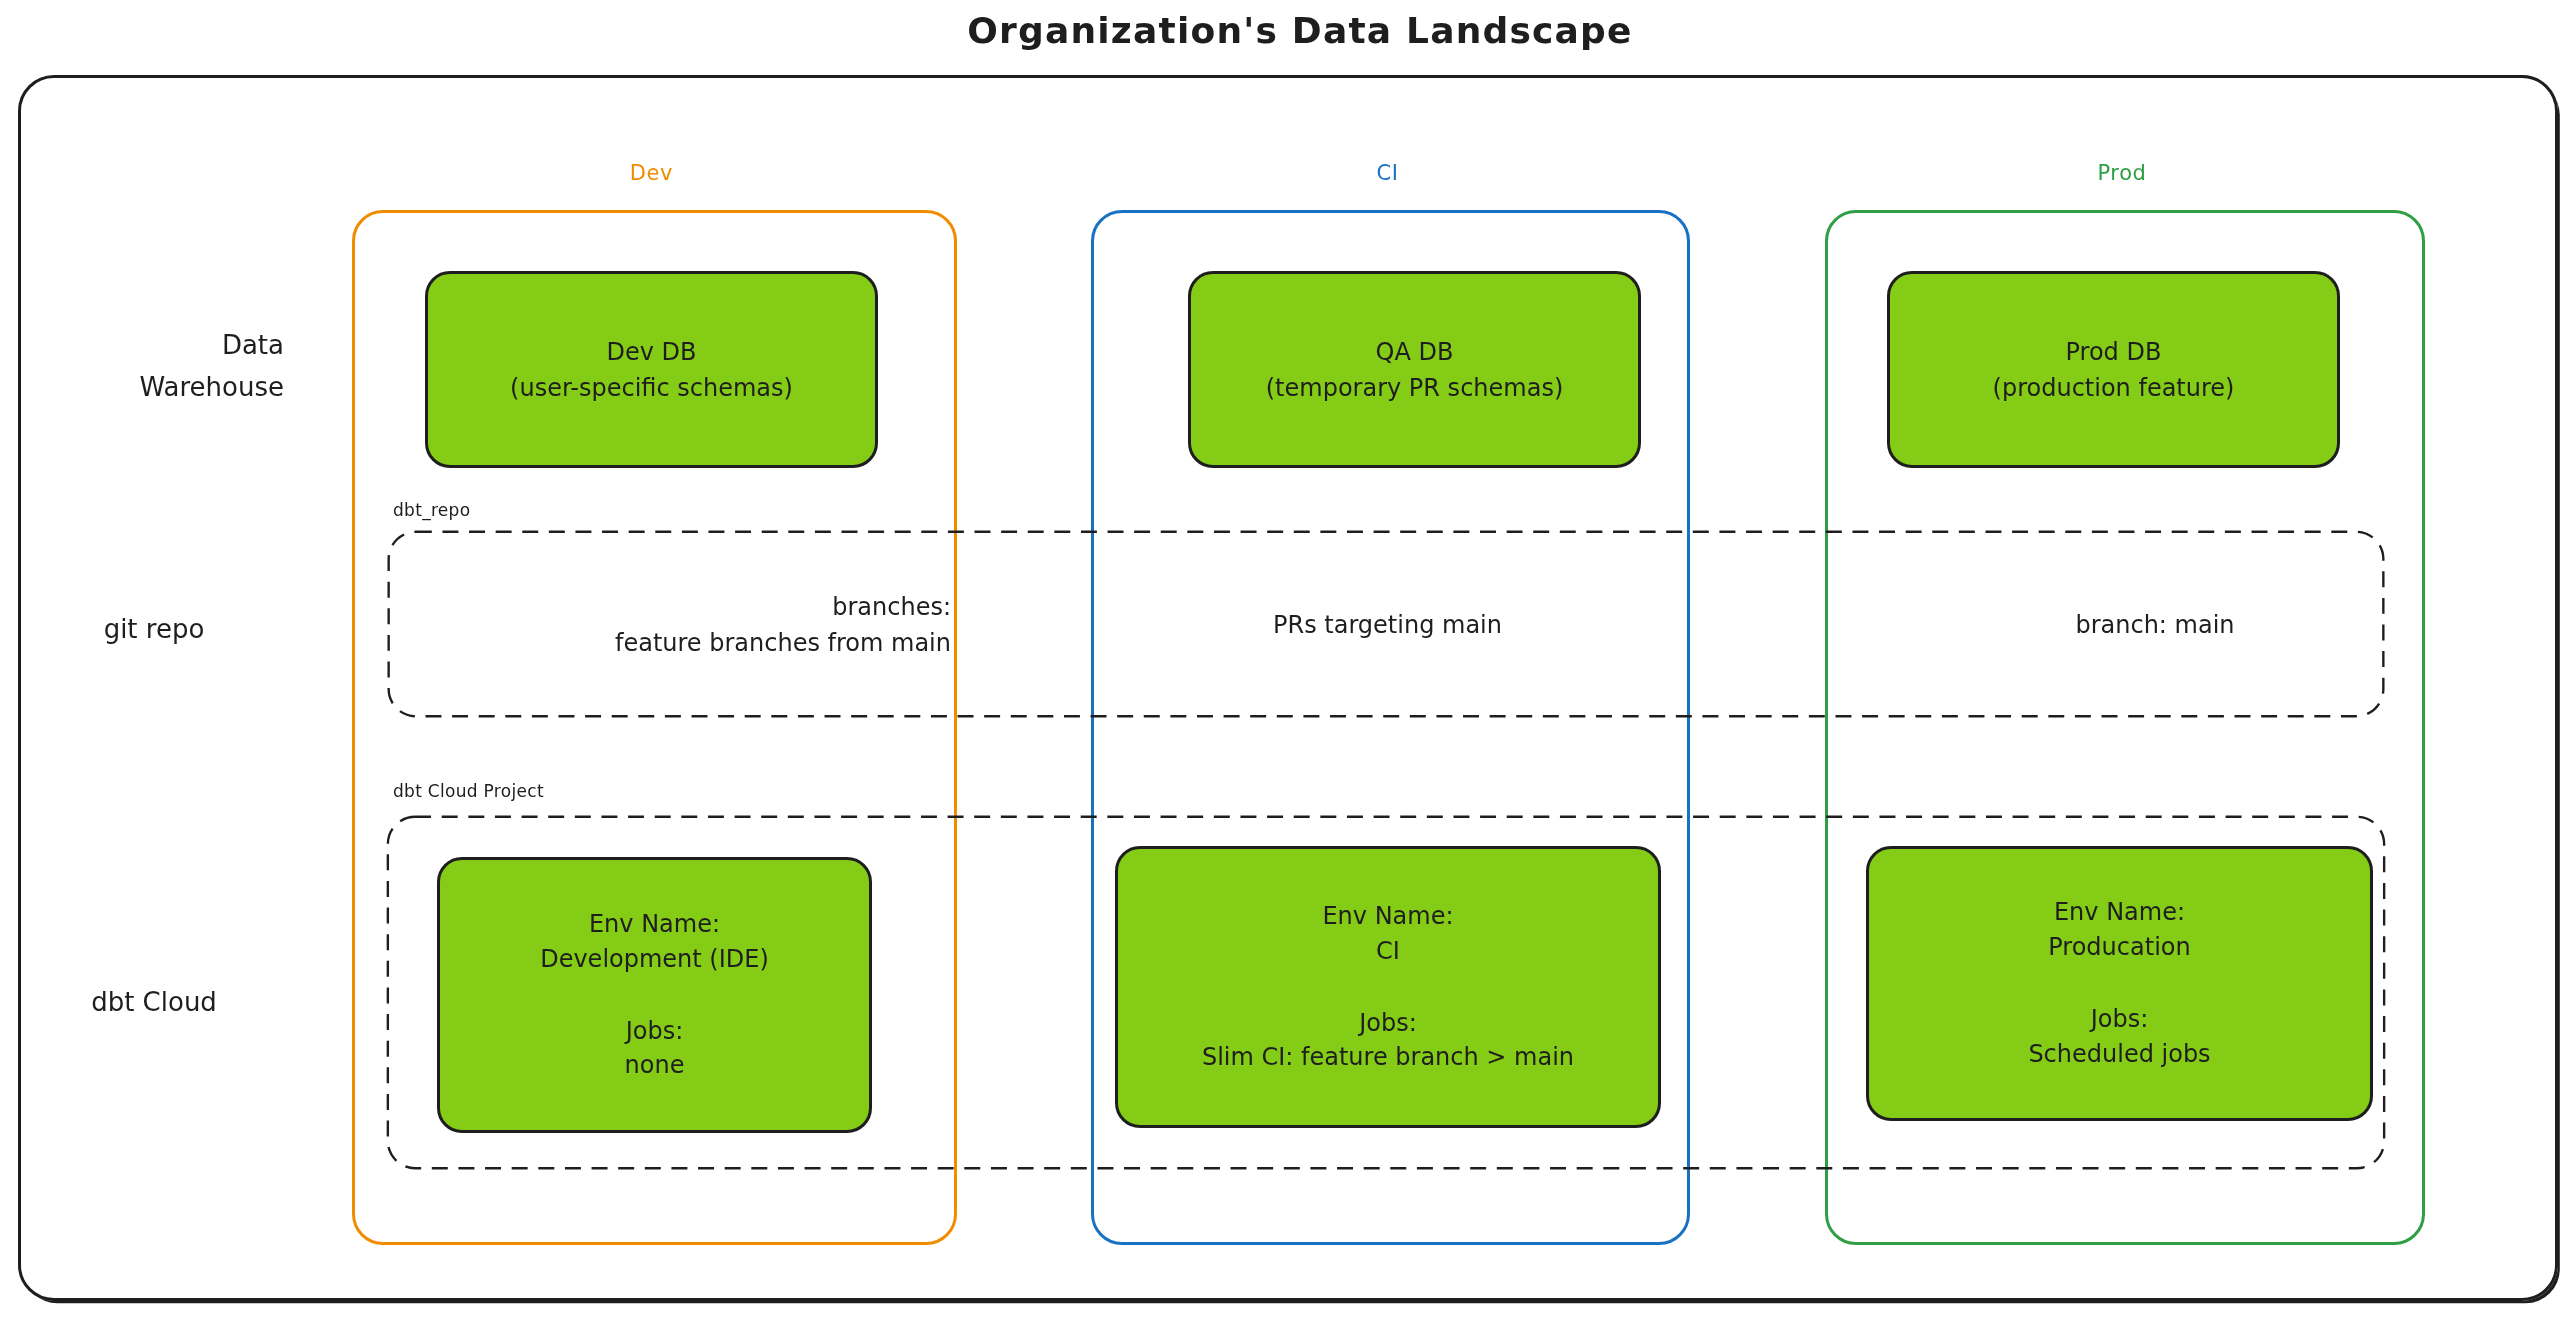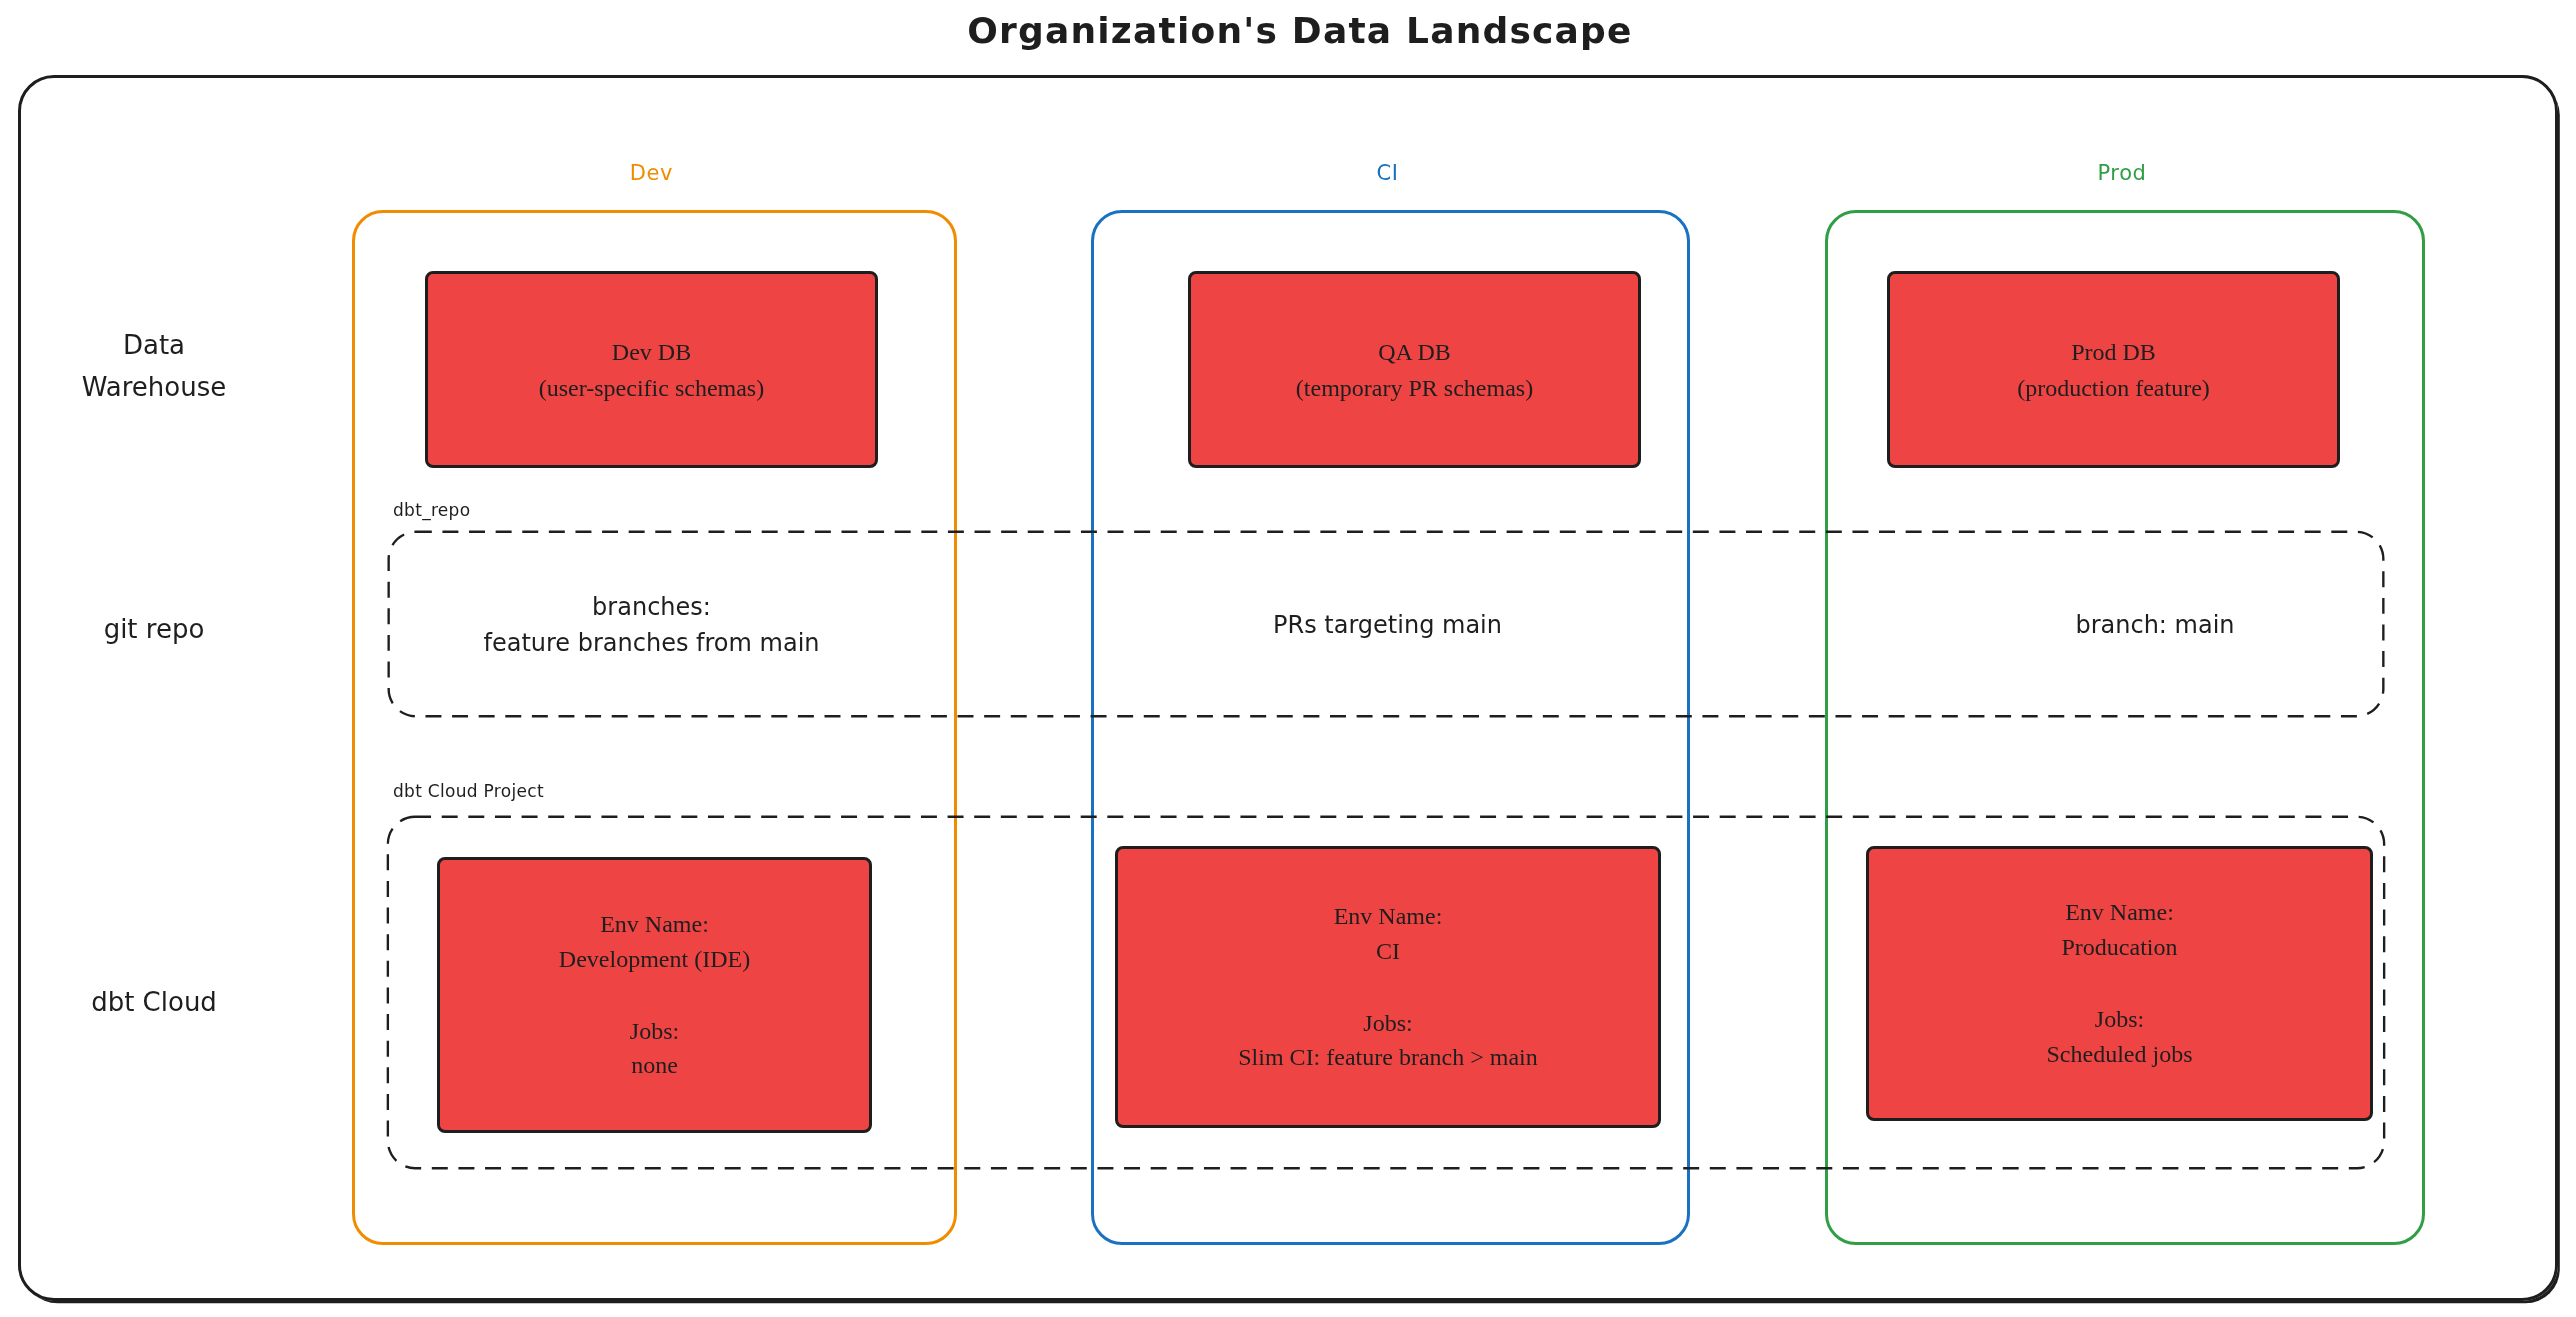--- a/index.html
+++ b/index.html
@@ -7,21 +7,21 @@
     position: relative;
     width: 2576px;
     height: 1317px;
     background: #ffffff;
     font-family: "DejaVu Sans", "Liberation Sans", sans-serif;
     color: var(--ink, #1e1e1e);
     overflow: hidden;
   }
   .abs { position: absolute; }
   .center { text-align: center; }
-  .pre { white-space: pre-line; }
+  .pre { white-space: pre-line; text-align: right; }
 
   #diagram-title {
     left: 12px; top: 9.5px; width: 100%;
     font-size: 36px; font-weight: 600; letter-spacing: 1.2px;
     color: var(--ink);
   }
 
   #outer-frame {
     left: 18px; top: 75px; width: 2534px; height: 1220px;
     border: 3px solid var(--ink);
@@ -49,25 +49,25 @@
   .row-label {
     left: 24px; width: 260px;
     font-size: 26px; line-height: 1.62; color: var(--ink);
   }
   #row-label-data-warehouse { top: 324px; }
   #row-label-git-repo { top: 608px; }
   #row-label-dbt-cloud { top: 981px; }
 
   .solid-box {
     border: 3px solid var(--ink);
-    border-radius: 8px;
-    background: #ef4444;
+    border-radius: 25px;
+    background: #84cc16;
     display: flex; flex-direction: column;
     align-items: center; justify-content: center;
-    font-size: 24px; line-height: 1.5; color: var(--ink); font-family: Liberation Serif, serif;
+    font-size: 24px; line-height: 1.5; color: var(--ink);
   }
   .db-box { top: 271px; height: 191px; width: 447px; }
   #dev-db-box  { left: 425px; }
   #qa-db-box   { left: 1140px; margin-left: 48px; }
   #prod-db-box { left: 1887px; }
 
   .group-label { font-size: 17px; color: var(--ink); letter-spacing: 0.3px; }
   #dbt-repo-label { left: 393px; top: 500px; }
   #dbt-cloud-project-label { left: 393px; top: 781px; }
 

